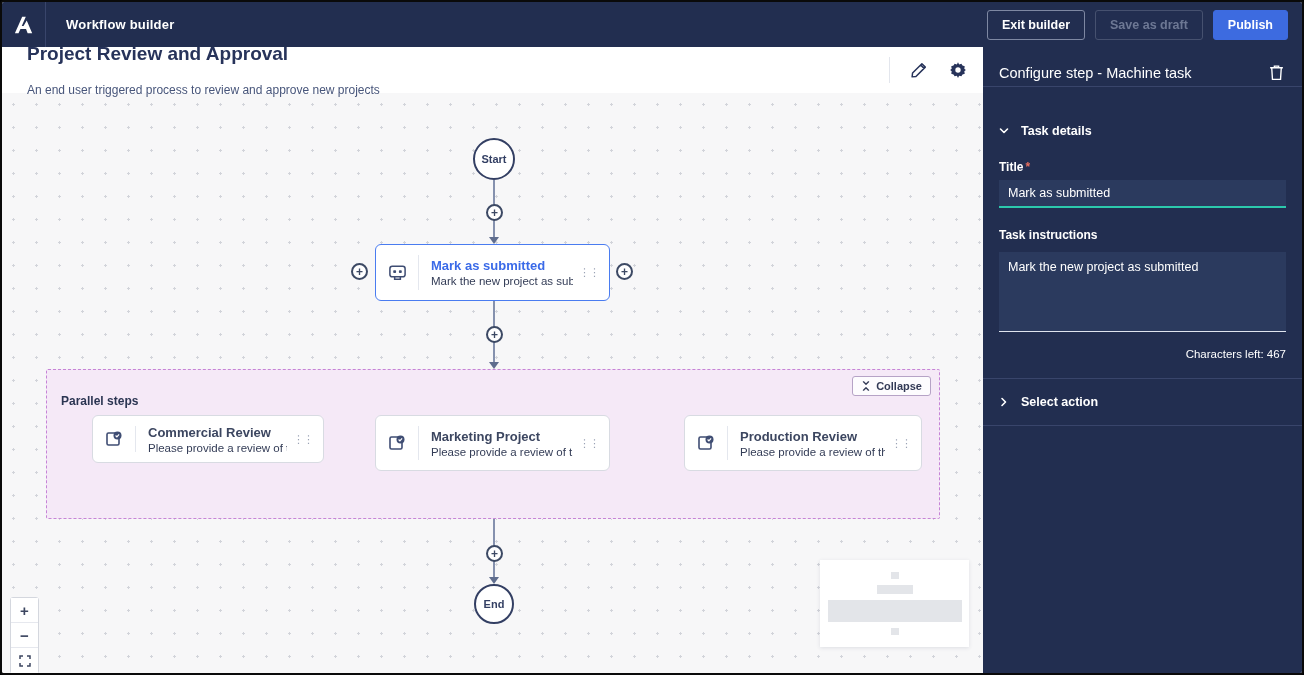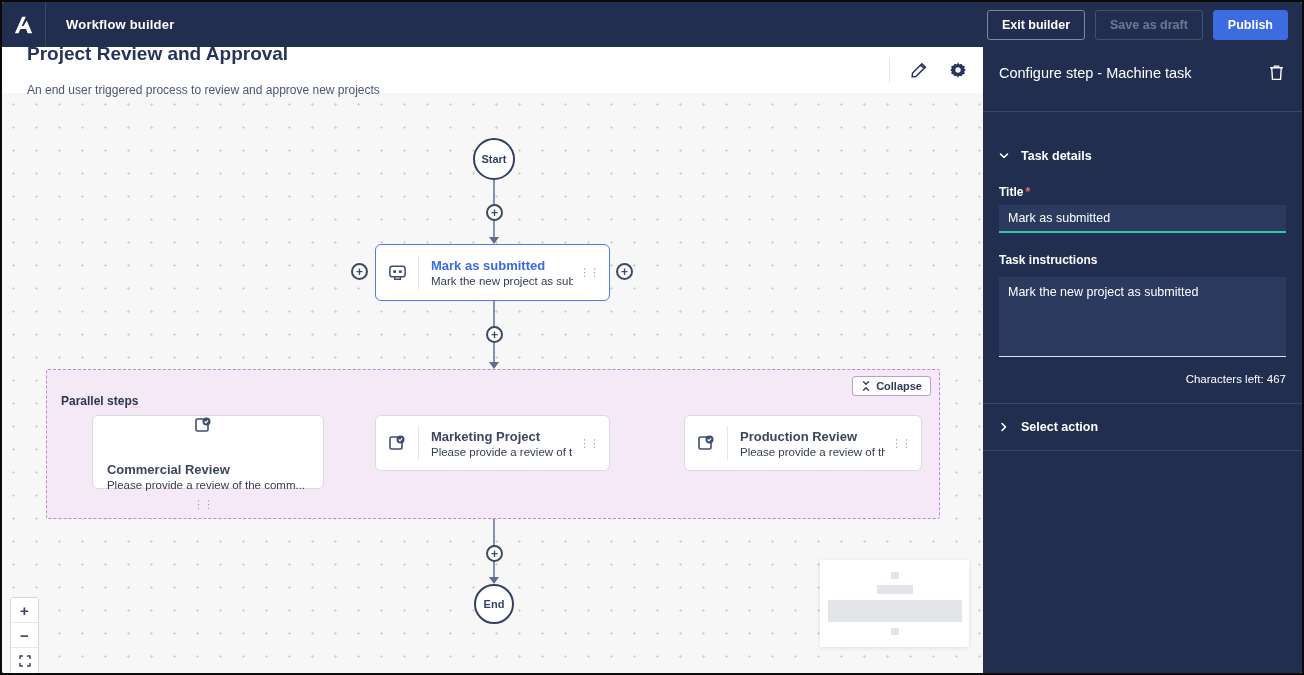--- a/index.html
+++ b/index.html
@@ -57,21 +57,21 @@
   .zoom-btn:last-child { border-bottom:none; }
 
   
   .minimap { position:absolute; left:818px; top:513px; width:149px; height:87px; background:#fff; box-shadow:0 1px 4px rgba(40,50,80,.12); z-index:6; display:flex; flex-direction:column; align-items:center; justify-content:center; gap:6px; }
   .mm-sq { width:8px; height:7px; background:#e3e5e9; }
   .mm-bar-m { width:36px; height:9px; background:#e3e5e9; }
   .mm-bar-l { width:134px; height:22px; background:#e3e5e9; }
 
   
   .sidebar { width:319px; flex:none; background:#222e50; color:#fff; display:flex; flex-direction:column; overflow:hidden; }
-  .sb-header { display:flex; align-items:center; justify-content:space-between; padding:15px 16px 28px; border-bottom:1px solid #39456b; }
+  .sb-header { display:flex; align-items:center; justify-content:space-between; padding:15px 16px 3px; border-bottom:1px solid #39456b; }
   .sb-header-title { font-size:14.5px; color:#fff; }
   .sb-section-row { display:flex; align-items:center; gap:12px; padding:15px 16px 10px; cursor:pointer; }
   .sb-section-title { font-size:12.5px; font-weight:bold; color:#fff; }
   .sb-label { font-size:12px; font-weight:bold; margin:12px 16px 6px; }
   .req { color:#e8705f; margin-left:2px; }
   .sb-input { margin:0 16px; background:#2b3a5e; border:none; border-bottom:2px solid #2cc9ac; color:#fff; font-family:inherit; font-size:12.5px; padding:6px 9px; outline:none; }
   .sb-textarea { margin:4px 16px 0; background:#2b3a5e; border:none; border-bottom:1px solid #dfe4ee; color:#fff; font-family:inherit; font-size:12.5px; padding:8px 9px; height:80px; resize:none; outline:none; }
   .sb-chars { font-size:11.5px; text-align:right; margin:16px 16px 0; color:#fff; }
   .sb-divider { border-top:1px solid #39456b; margin-top:18px; }
   .chev { width:10px; height:10px; flex:none; }
@@ -154,21 +154,21 @@
       <div class="parallel">
         <div class="parallel-label">Parallel steps</div>
         <button class="collapse-btn">
           <svg class="chev" viewBox="0 0 10 12">
               <path d="M2 1 L5 4 L8 1 M2 11 L5 8 L8 11" fill="none" stroke="#333a56" stroke-width="1.6" stroke-linecap="round" stroke-linejoin="round"></path>
             </svg>
           <span>Collapse</span>
         </button>
       </div>
 
-      <div class="step-card" style="left:90px; top:368px; width:232px; height:74px;flex-direction:column;">
+      <div class="step-card" style="left:90px; top:368px; width:232px; height:48px;">
         <div class="step-icon">
           <svg width="18" height="18" viewBox="0 0 18 18">
               <rect x="2" y="3" width="12" height="12" rx="1.5" fill="none" stroke="#3f4d73" stroke-width="1.6"></rect>
               <circle cx="12.5" cy="5.5" r="4" fill="#3f4d73"></circle>
               <path d="M10.6 5.5 l1.3 1.3 2.2-2.4" fill="none" stroke="#fff" stroke-width="1.2"></path>
             </svg>
         </div>
         <div class="step-sep"></div>
         <div class="step-text">
           <div class="step-title">Commercial Review</div>

